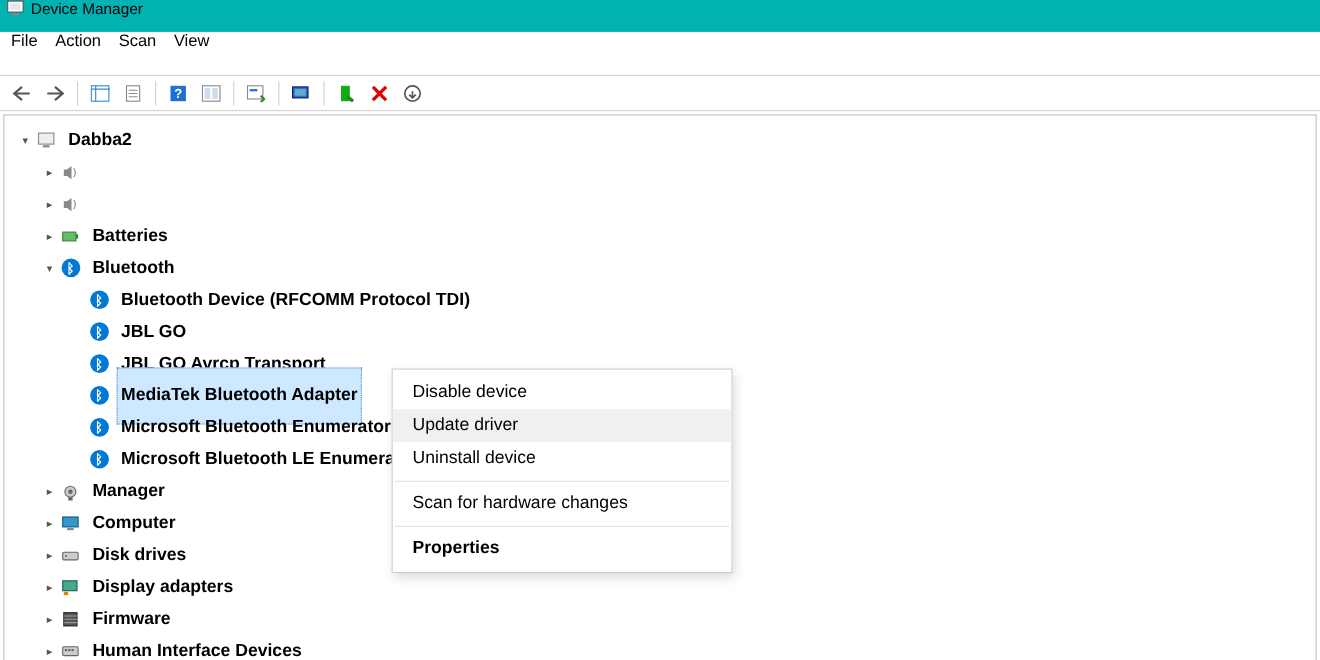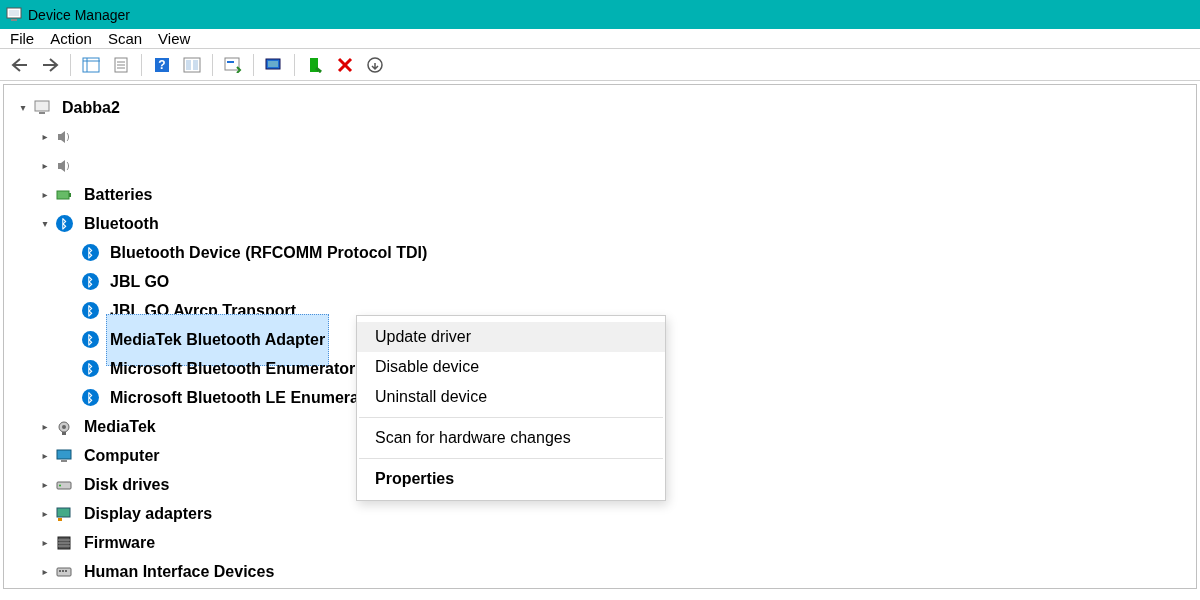--- a/index.html
+++ b/index.html
@@ -10,34 +10,33 @@
     background: #fff;
     color: #000;
     width: 1200px;
     height: 600px;
     overflow: hidden;
   }
   .titlebar {
     background: #00B2B2;
     height: 29px;
     display: flex;
-    align-items: center;
+    align-items: flex-start;
     padding: 0 6px;
     gap: 6px;
   }
   .title-icon {
     width: 16px; height: 16px;
     display: flex; align-items: center; justify-content: center;
   }
   .title-text { font-size: 14px; color: #000; }
   .menubar {
-    height: 20px;
+    height: 40px;
     border-bottom: 1px solid #d0d0d0;
     display: flex;
-    align-items: center;
     padding: 0 10px;
     gap: 16px;
   }
   .menu-item { font-size: 15px; cursor: default; }
   .toolbar {
     height: 32px;
     display: flex;
     align-items: center;
     padding: 0 6px;
     gap: 2px;
@@ -305,21 +304,21 @@
   <div class="tree-row">
     <span class="ind" style="width:28px"></span>
     <span class="arrow">▸</span>
     <span class="node-icon">
         <svg width="18" height="18">
           <circle cx="9" cy="9" r="5" fill="#ccc" stroke="#666"></circle>
           <circle cx="9" cy="9" r="2" fill="#666"></circle>
           <rect x="7" y="14" width="4" height="3" fill="#666"></rect>
         </svg>
       </span>
-    <span class="node-label">MediaTek</span>
+    <span class="node-label">Manager</span>
   </div>
 
   <div class="tree-row">
     <span class="ind" style="width:28px"></span>
     <span class="arrow">▸</span>
     <span class="node-icon">
         <svg width="18" height="18">
           <rect x="2" y="3" width="14" height="9" fill="#39c" stroke="#157"></rect>
           <rect x="6" y="13" width="6" height="2" fill="#888"></rect>
         </svg>
@@ -373,22 +372,22 @@
           <rect x="2" y="5" width="14" height="8" rx="1" fill="#ccc" stroke="#666"></rect>
           <rect x="4" y="7" width="2" height="2" fill="#666"></rect>
           <rect x="7" y="7" width="2" height="2" fill="#666"></rect>
           <rect x="10" y="7" width="2" height="2" fill="#666"></rect>
         </svg>
       </span>
     <span class="node-label">Human Interface Devices</span>
   </div>
 
   <div class="context-menu">
+    <div class="ctx-item">Disable device</div>
     <div class="ctx-item hover">Update driver</div>
-    <div class="ctx-item">Disable device</div>
     <div class="ctx-item">Uninstall device</div>
     <div class="ctx-sep"></div>
     <div class="ctx-item">Scan for hardware changes</div>
     <div class="ctx-sep"></div>
     <div class="ctx-item bold">Properties</div>
   </div>
 
 </div>
 
 </body></html>

